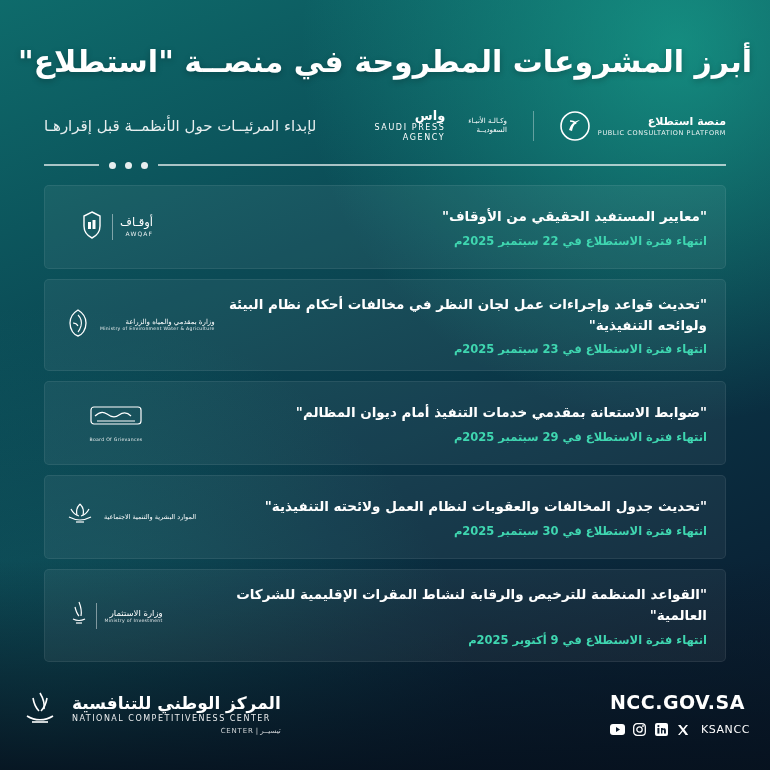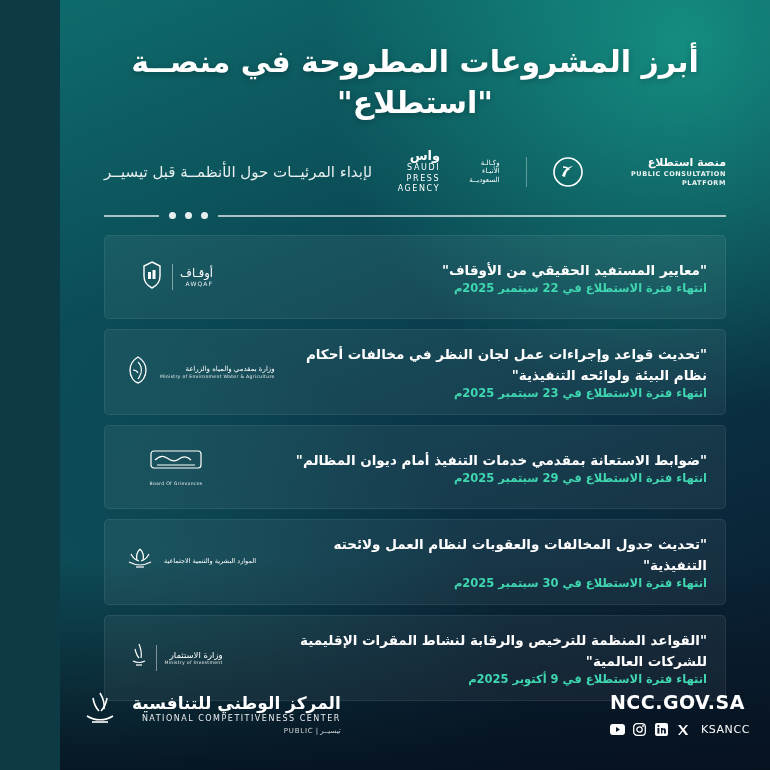--- a/index.html
+++ b/index.html
@@ -7,21 +7,21 @@
   body {
     width: 770px;
     height: 770px;
     overflow: hidden;
     font-family: "DejaVu Sans", "Liberation Sans", sans-serif;
     background: #0d3b45;
   }
 
   .poster {
     position: relative;
-    width: 710px;
+    width: 770px;
     height: 770px;
     background:
       radial-gradient(circle at 88% 6%, rgba(28,190,160,0.55) 0%, rgba(28,190,160,0.0) 38%),
       radial-gradient(circle at 6% 96%, rgba(24,150,140,0.35) 0%, rgba(24,150,140,0.0) 42%),
       linear-gradient(158deg, #0e6b6b 0%, #0b4a55 34%, #0a3244 60%, #0a2336 82%, #0b1b2c 100%);
     overflow: hidden;
   }
 
   .poster::after{
     content:"";
@@ -51,21 +51,21 @@
 
   .logos-left {
     display: flex;
     align-items: center;
     gap: 26px;
   }
 
   .logo-block { display: flex; align-items: center; gap: 8px; color: #ffffff; }
 
   .logo-text-ar { font-size: 11px; font-weight: bold; line-height: 1.25; text-align: right; margin-left: 16px; }
-  .logo-text-en { font-size: 6.5px; letter-spacing: 0.6px; line-height: 1.3; text-align: right; opacity: .92; font-weight: bold; }
+  .logo-text-en { font-size: 6.5px; letter-spacing: 0.6px; line-height: 1.3; text-align: right; opacity: .92; }
 
   .logo-mark {
     width: 30px; height: 30px;
     border-radius: 6px;
     display: flex; align-items: center; justify-content: center;
   }
 
   .sep-line { width: 1px; height: 30px; background: rgba(255,255,255,0.35); }
 
   .spa-mark { display:flex; align-items:center; gap:7px; color:#fff; }
@@ -111,20 +111,21 @@
     color: #ffffff;
     font-size: 13.5px;
     font-weight: bold;
     line-height: 1.55;
   }
 
   .card-date {
     color: #3fd6b0;
     font-size: 11.5px;
     font-weight: bold;
+    margin-top: 7px;
   }
 
   .entity {
     flex: 0 0 106px;
     display: flex;
     align-items: center;
     justify-content: center;
     color: #ffffff;
     min-height: 54px;
   }
@@ -144,21 +145,21 @@
     padding: 0 20px;
     display: flex;
     align-items: center;
     justify-content: space-between;
     flex-direction: row-reverse;
     z-index: 3;
   }
 
   .ncc { display: flex; align-items: center; gap: 12px; color: #fff; }
   .ncc-ar { font-size: 17px; font-weight: bold; line-height: 1.25; text-align: right; }
-  .ncc-en { font-size: 8px; letter-spacing: 1.5px; opacity: .92; text-align: right; margin-top: 0;}
+  .ncc-en { font-size: 8px; letter-spacing: 1.5px; opacity: .92; text-align: left; margin-top: 0;}
   .ncc-tay { font-size: 7px; letter-spacing: .8px; opacity: .8; text-align: right; margin-top: 4px;}
 
   .site { direction: ltr; text-align: left; }
   .site-url { color: #ffffff; font-size: 19px; font-weight: bold; letter-spacing: .5px; }
   .socials { display: flex; align-items: center; gap: 7px; margin-top: 9px; }
   .soc {
     width: 15px; height: 15px;
     display: flex; align-items: center; justify-content: center;
     color: #fff;
   }
@@ -197,21 +198,21 @@
           <div class="logo-text-ar" style="font-size:7px;font-weight:normal">السعوديــة</div>
         </div>
         <div>
           <div class="spa-ar">واس</div>
           <div class="spa-en">SAUDI PRESS</div>
           <div class="spa-en">AGENCY</div>
         </div>
       </div>
     </div>
 
-    <div class="subtitle">لإبداء المرئيــات حول الأنظمــة قبل تيسيــر</div>
+    <div class="subtitle">لإبداء المرئيــات حول الأنظمــة قبل إقرارهـا</div>
   </div>
 
   <div class="divider-wrap">
     <div class="dv-line"></div>
     <div class="dv-dots">
       <div class="dv-dot"></div>
       <div class="dv-dot"></div>
       <div class="dv-dot"></div>
     </div>
     <div class="dv-line short"></div>
@@ -333,21 +334,21 @@
     </div>
 
   </div>
 
   <div class="footer">
 
     <div class="ncc">
       <div>
         <div class="ncc-ar">المركز الوطني للتنافسية</div>
         <div class="ncc-en">NATIONAL COMPETITIVENESS CENTER</div>
-        <div class="ncc-tay">تيسيــر | PUBLIC</div>
+        <div class="ncc-tay">تيسيــر | CENTER</div>
       </div>
       <span>
         <svg width="40" height="44" viewBox="0 0 40 44">
           <path d="M20 3c3 5 5 10 4 16" fill="none" stroke="#fff" stroke-width="1.6"></path>
           <path d="M13 8c1 6 3 10 6 13" fill="none" stroke="#fff" stroke-width="1.6"></path>
           <path d="M27 8c-1 6-3 10-6 13" fill="none" stroke="#fff" stroke-width="1.6"></path>
           <path d="M7 26c8 5 18 5 26 0" fill="none" stroke="#fff" stroke-width="1.6"></path>
           <path d="M12 32h16" stroke="#fff" stroke-width="1.6"></path>
         </svg>
       </span>

